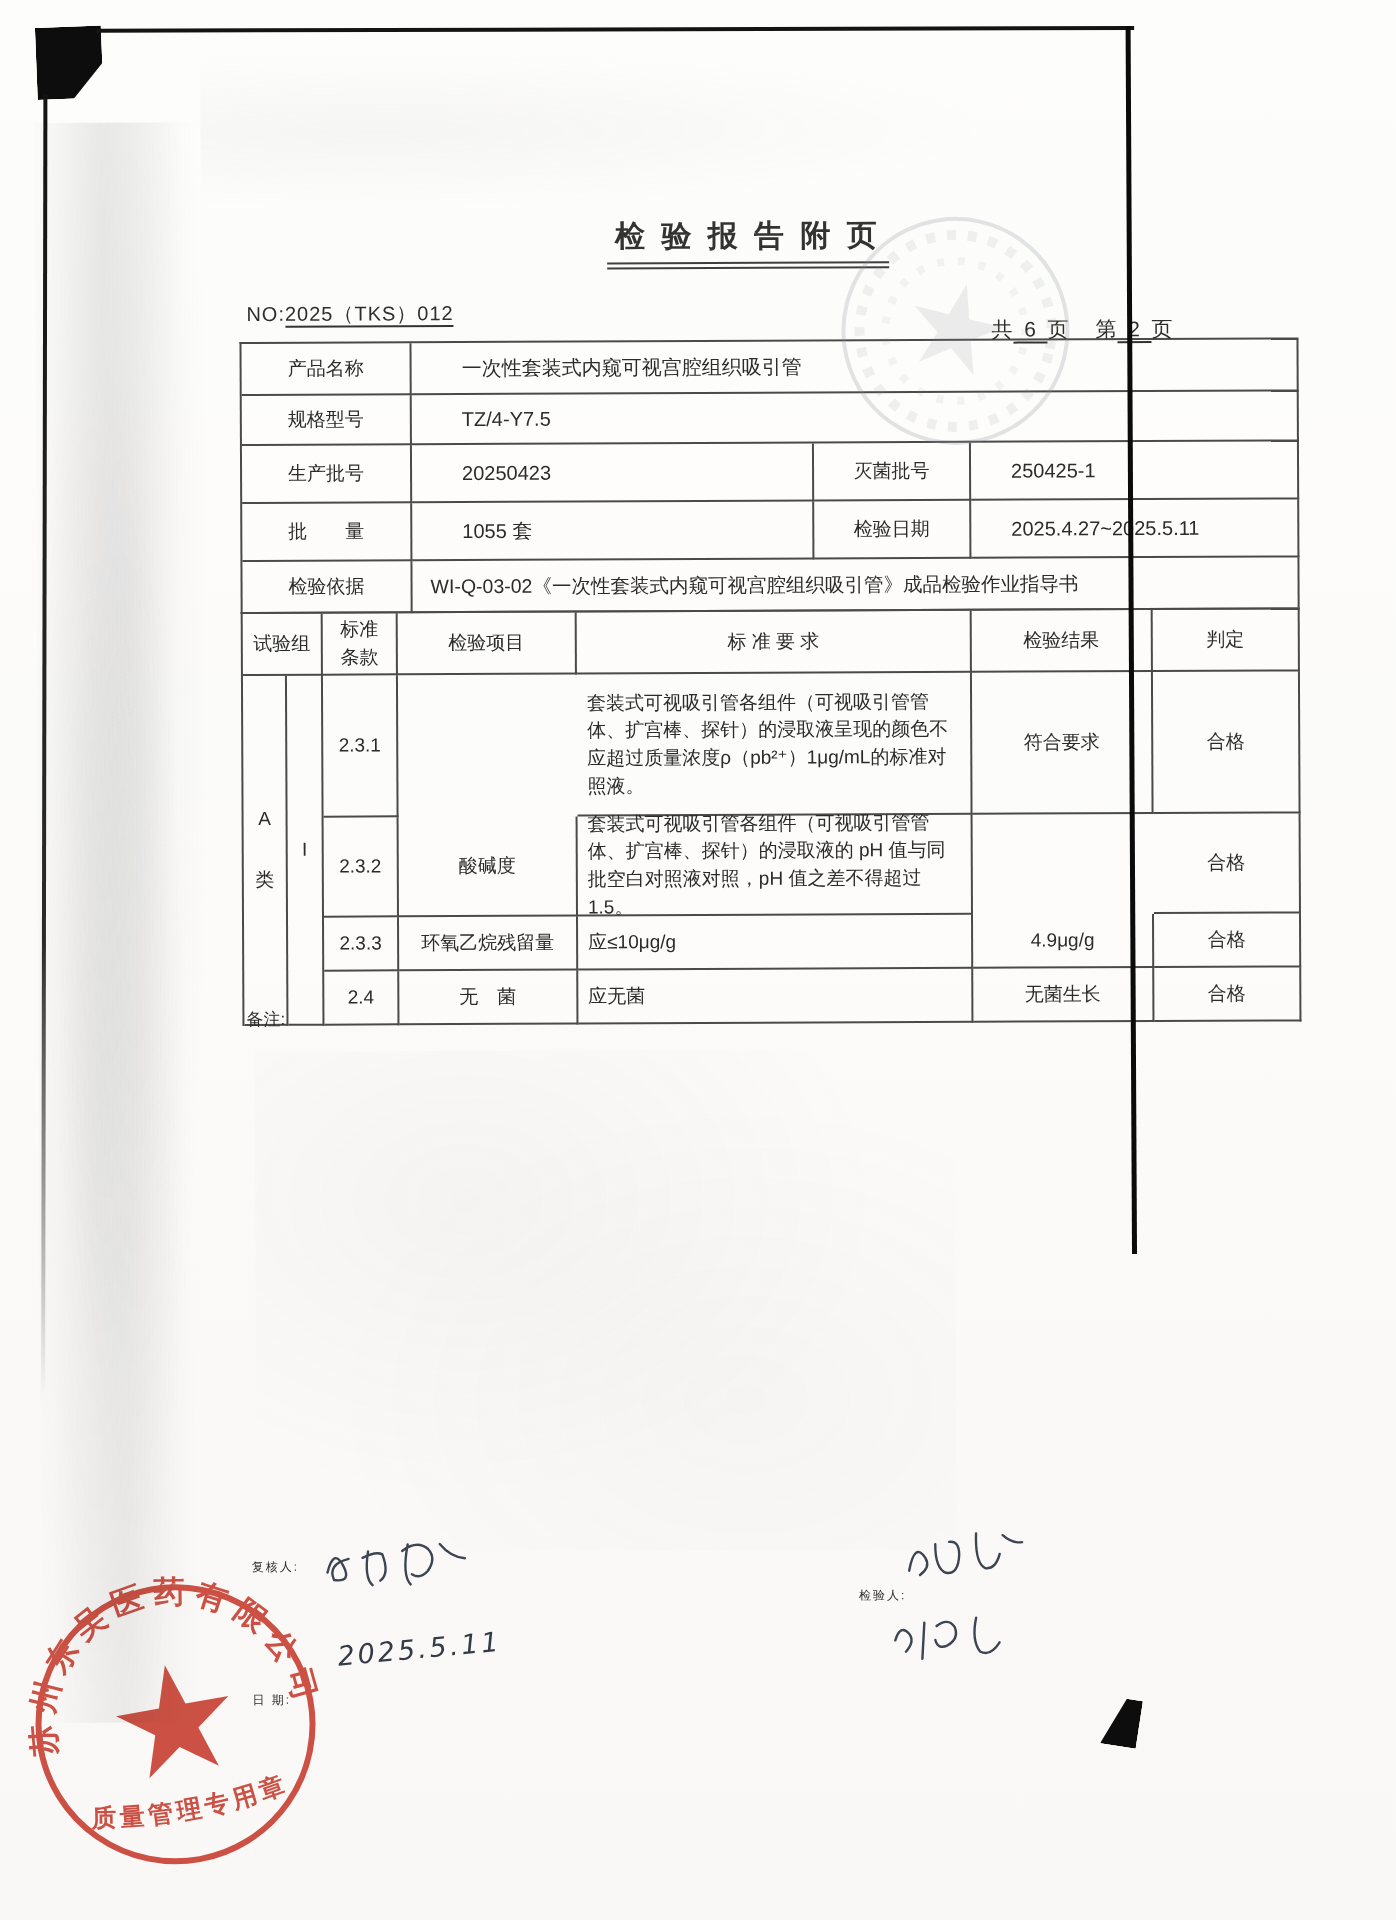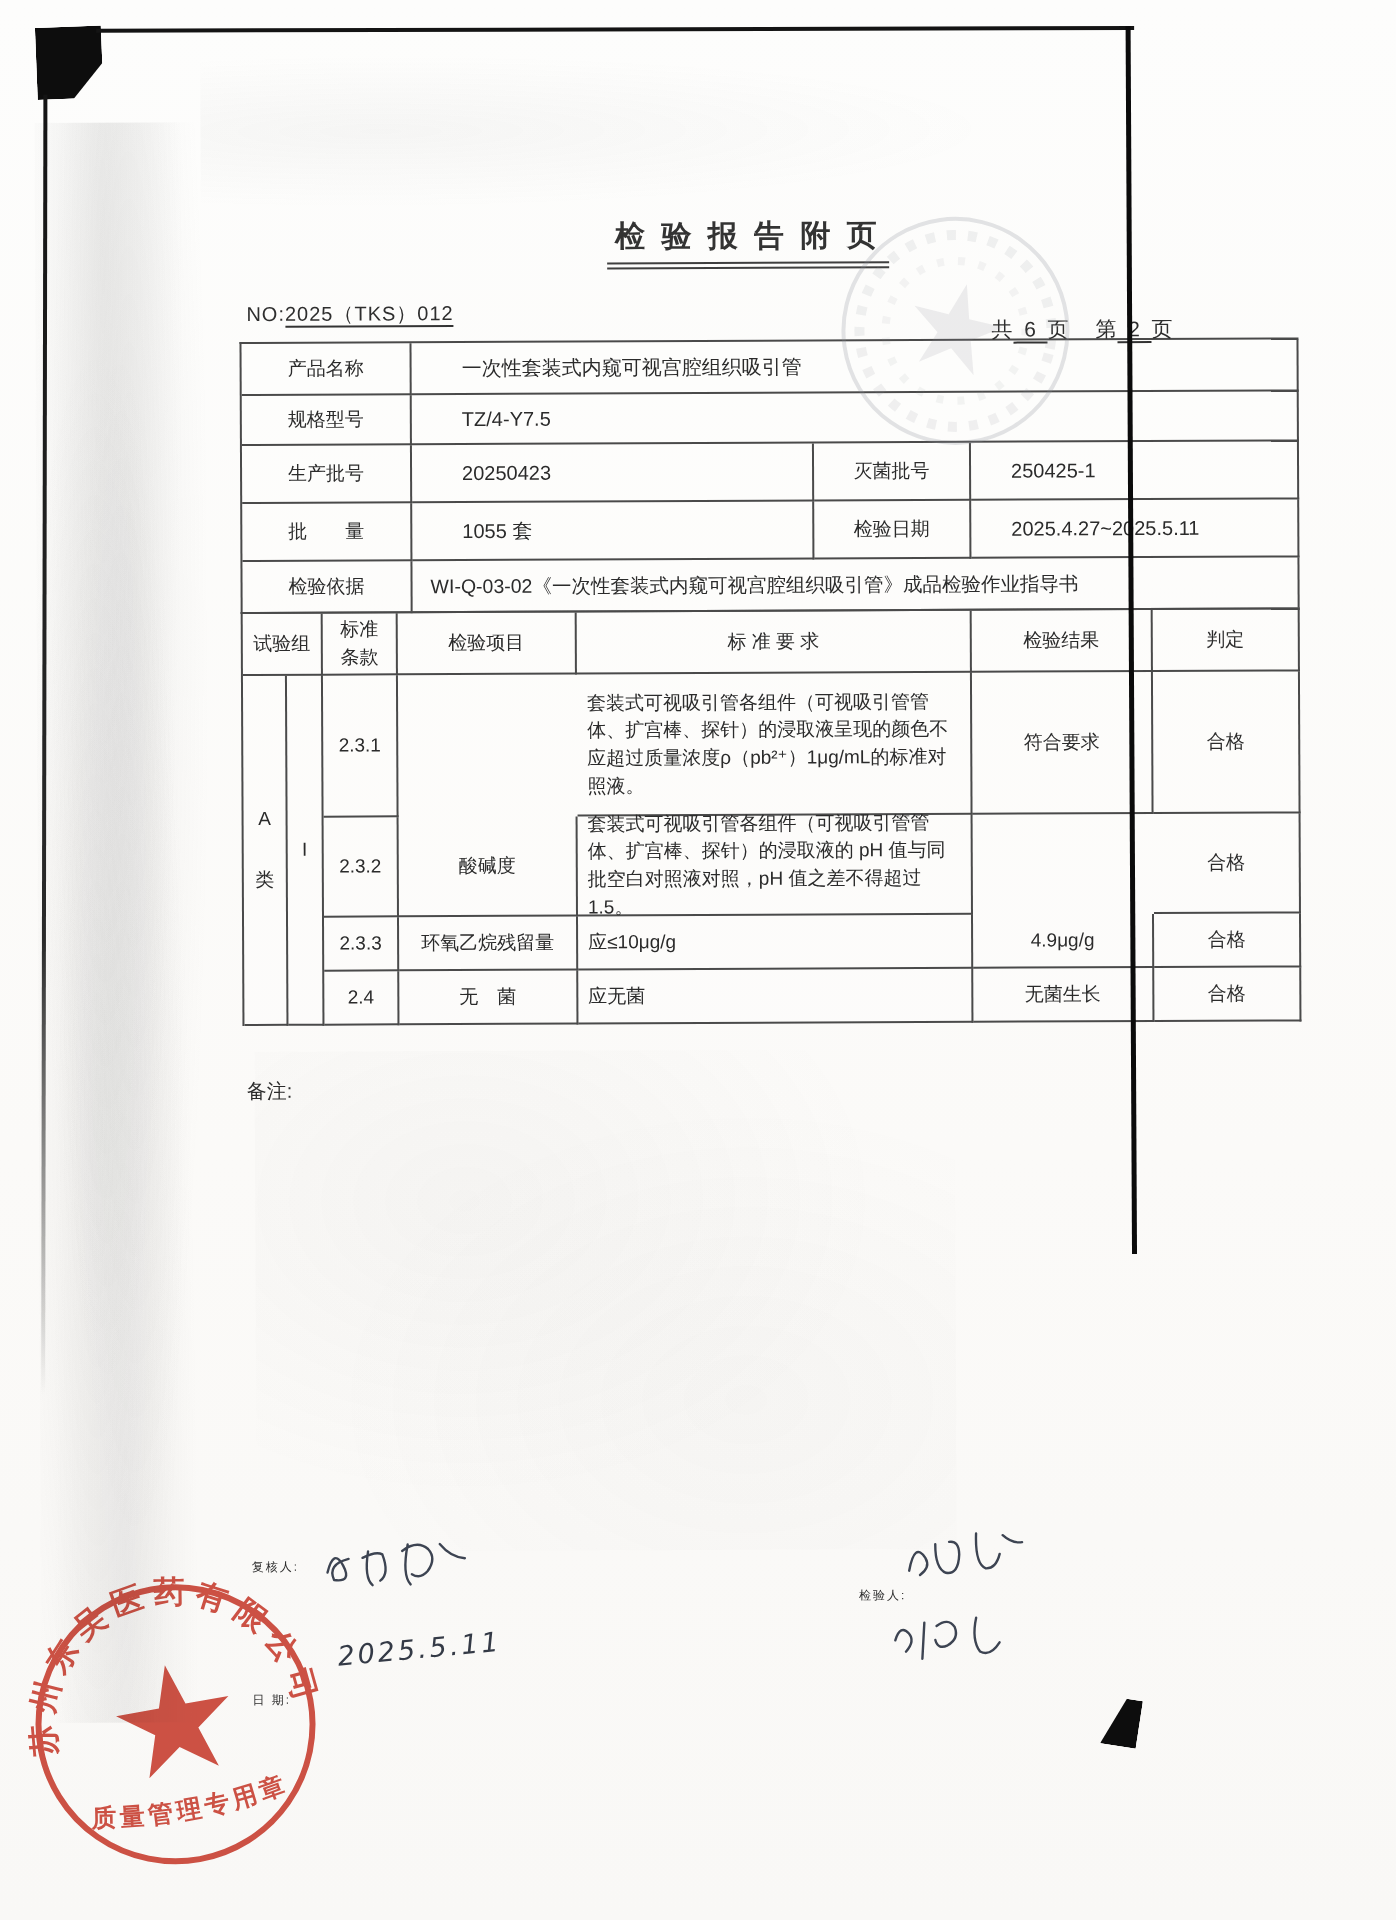--- a/index.html
+++ b/index.html
@@ -49,21 +49,21 @@
   .info-grid{left:238px;top:340px;display:grid;
     grid-template-columns:170px 402px 157px 328px;
     grid-template-rows:52px 50px 58px 58px 52px;}
   .info-grid .val{padding-left:50px;font-size:20px;}
   .info-grid .val2{padding-left:40px;font-size:20px;}
   .info-grid .basis{padding-left:18px;font-size:19.5px;}
   .test-grid{left:238px;top:610px;display:grid;
     grid-template-columns:44px 36px 75px 179px 395px 181px 147px;
     grid-template-rows:62px 142px 100px 54px 54px;}
   .test-grid .req{padding:6px 10px;}
-  .remarks{position:absolute;left:242px;top:1076px;font-size:20px;color:#2b2b2b;z-index:2;}
+  .remarks{position:absolute;left:242px;top:1006px;font-size:17px;color:#2b2b2b;z-index:2;}
   
   .flabel{position:absolute;font-size:12px;color:#2d2d2d;z-index:3;letter-spacing:2px;}
   .sig{position:absolute;z-index:4;}
   .sig path{fill:none;stroke:#3d4452;stroke-width:2.4;stroke-linecap:round;stroke-linejoin:round;}
   .hand-date{position:absolute;left:330px;top:1632px;font-size:27px;font-style:italic;color:#343a46;
     transform:rotate(-5deg);letter-spacing:3px;z-index:4;font-family:"DejaVu Sans",sans-serif;}
   
   .stamp{position:absolute;z-index:5;pointer-events:none;}
   .stamp-red{left:8px;top:1562px;transform:rotate(-10deg);mix-blend-mode:multiply;opacity:.88;}
   .stamp-red *{fill:#c5392b;}

